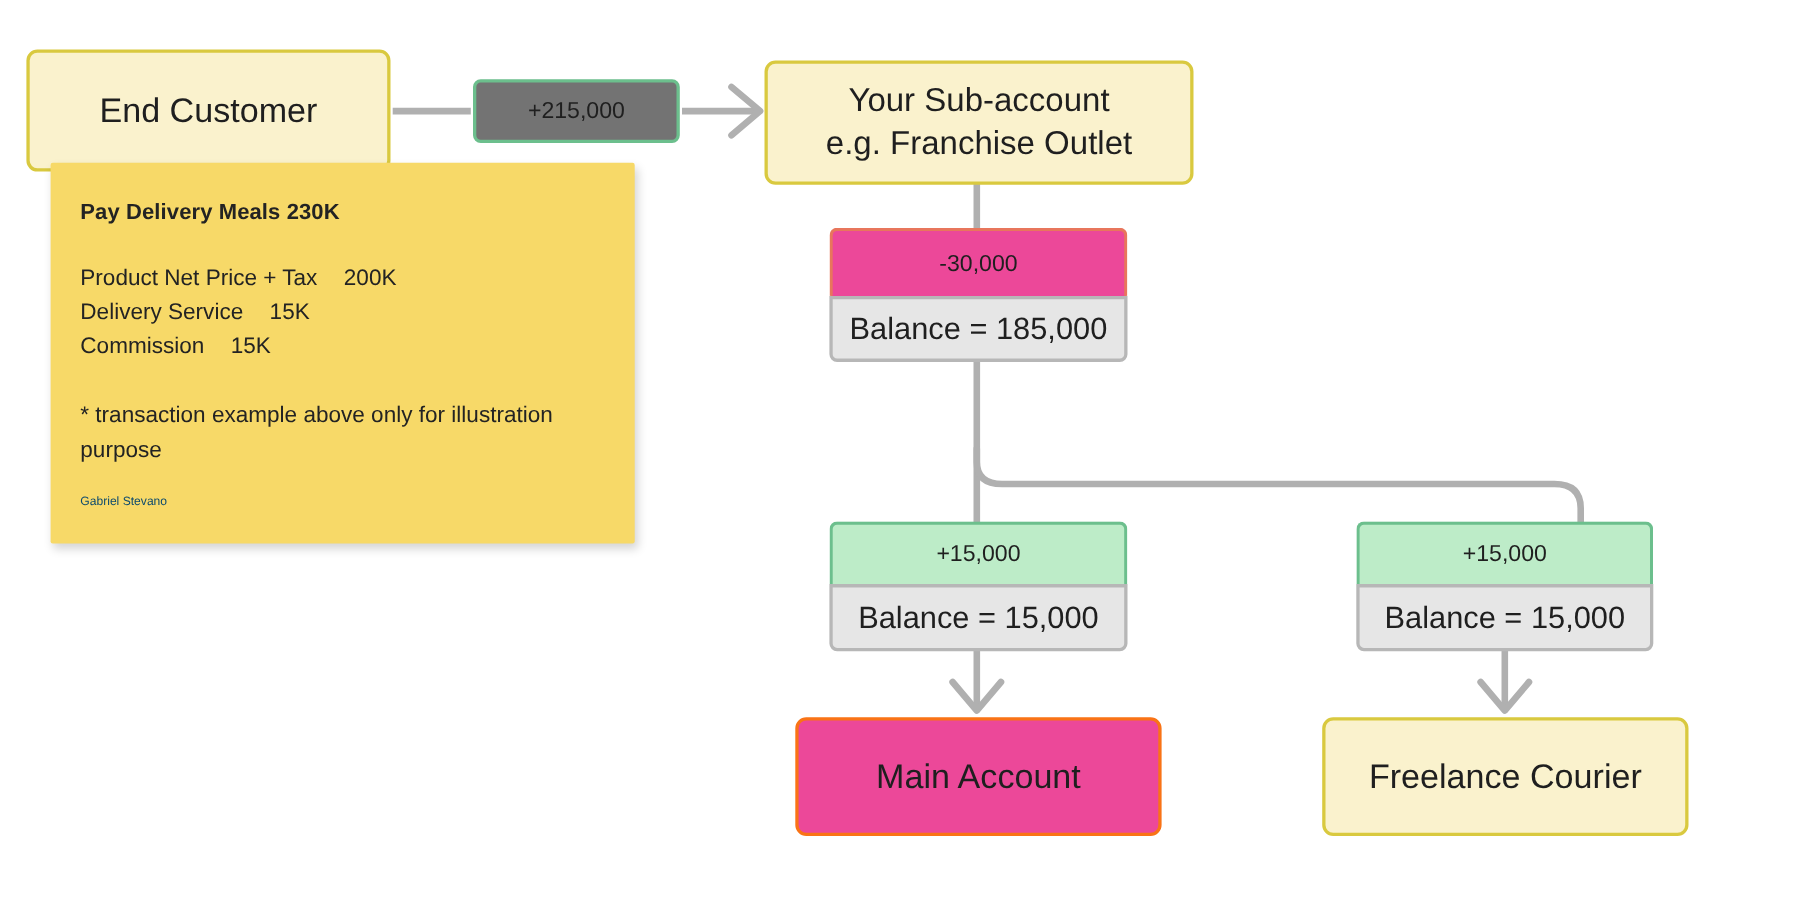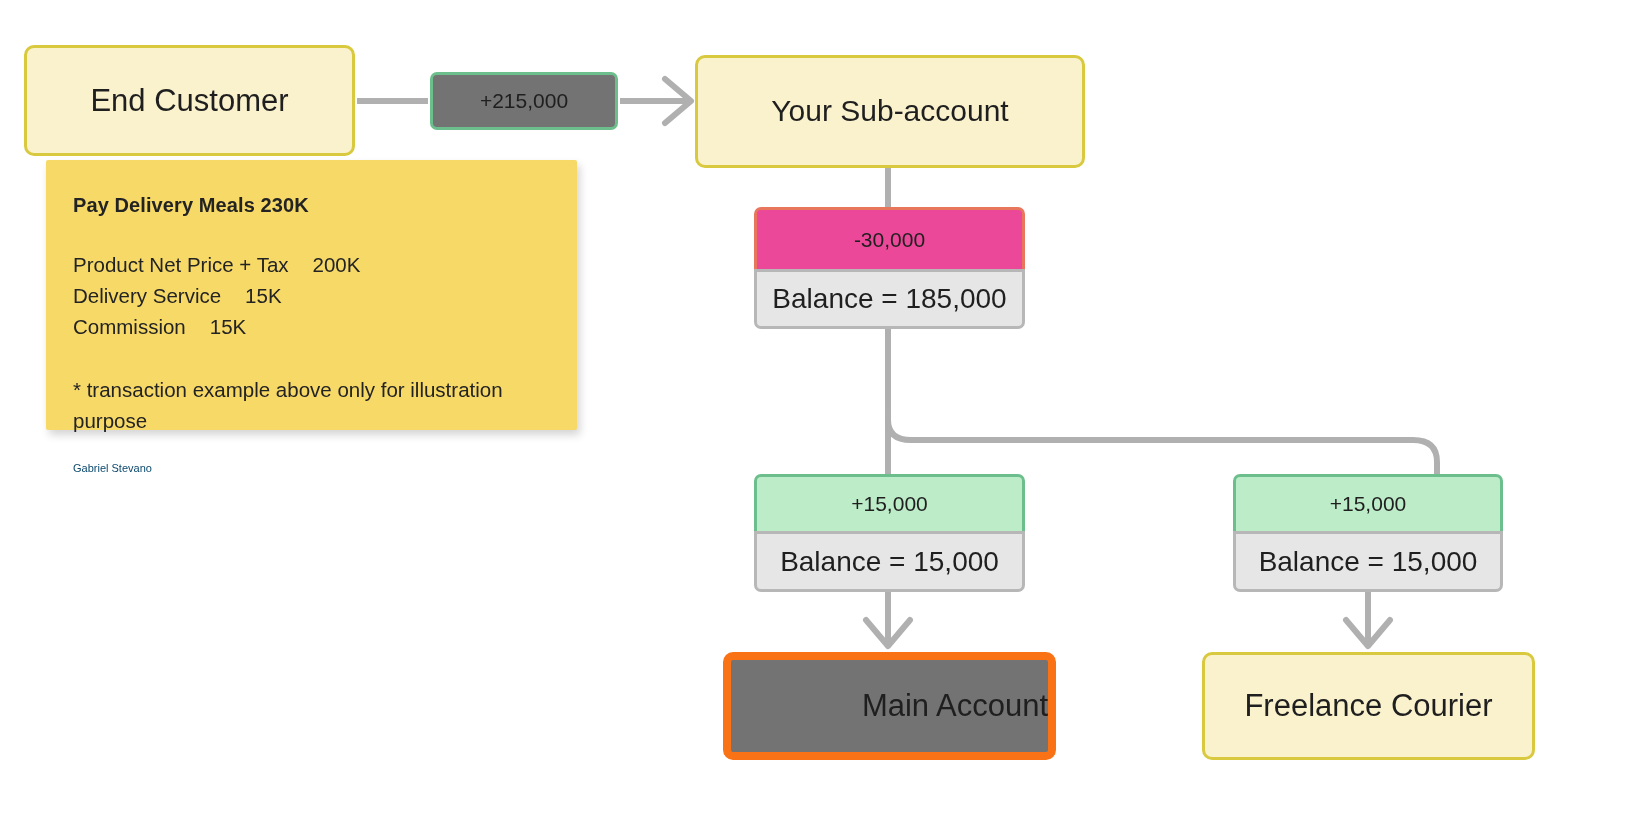--- a/index.html
+++ b/index.html
@@ -46,23 +46,22 @@
   .node .line {
     display: block;
     white-space: nowrap;
   }
 
   .node-yellow {
     background: #faf2cd;
     border: 3px solid #d9c93f;
   }
   .node-blue {
-    background: #737373;
-    border: 8px solid #f97316;
-    align-items: flex-end;
+    background: #ec4899;
+    border: 3px solid #f97316;
   }
 
   #node-end-customer {
     left: 24px;  top: 45px;
     width: 331px; height: 111px;
     font-size: 31px;
     z-index: 3;
   }
   #node-sub-account {
     left: 695px; top: 45px;
@@ -147,23 +146,23 @@
   #txn-commission       .txn-balance { height: 61px; }
 
   #txn-delivery-fee     { left: 1233px; top: 474px; width: 270px; }
   #txn-delivery-fee     .txn-amount  { height: 57px; }
   #txn-delivery-fee     .txn-balance { height: 61px; }
 
   
   #sticky-note {
     position: absolute;
     left: 46px;
-    top: 160px;
+    top: 148px;
     width: 531px;
-    height: 270px;
+    height: 346px;
     box-sizing: border-box;
     background: #f7d968;
     border-radius: 2px;
     padding: 34px 27px 0 27px;
     box-shadow: 3px 5px 9px rgba(0,0,0,0.17);
     z-index: 4;
     color: #232323;
   }
   #sticky-note .note-title {
     font-size: 20px;
@@ -223,20 +222,21 @@
   <div class="node node-yellow" id="node-end-customer">
     <span class="line">End Customer</span>
   </div>
 
   <div class="amount-chip" id="chip-customer-payment">
     <span>+215,000</span>
   </div>
 
   <div class="node node-yellow" id="node-sub-account">
     <span class="line">Your Sub-account</span>
+    <span class="line">e.g. Franchise Outlet</span>
   </div>
 
   <div class="txn-card" id="txn-subaccount-fee">
     <div class="txn-amount neg">
       <span>-30,000</span>
     </div>
     <div class="txn-balance">
       <span>Balance = 185,000</span>
     </div>
   </div>

